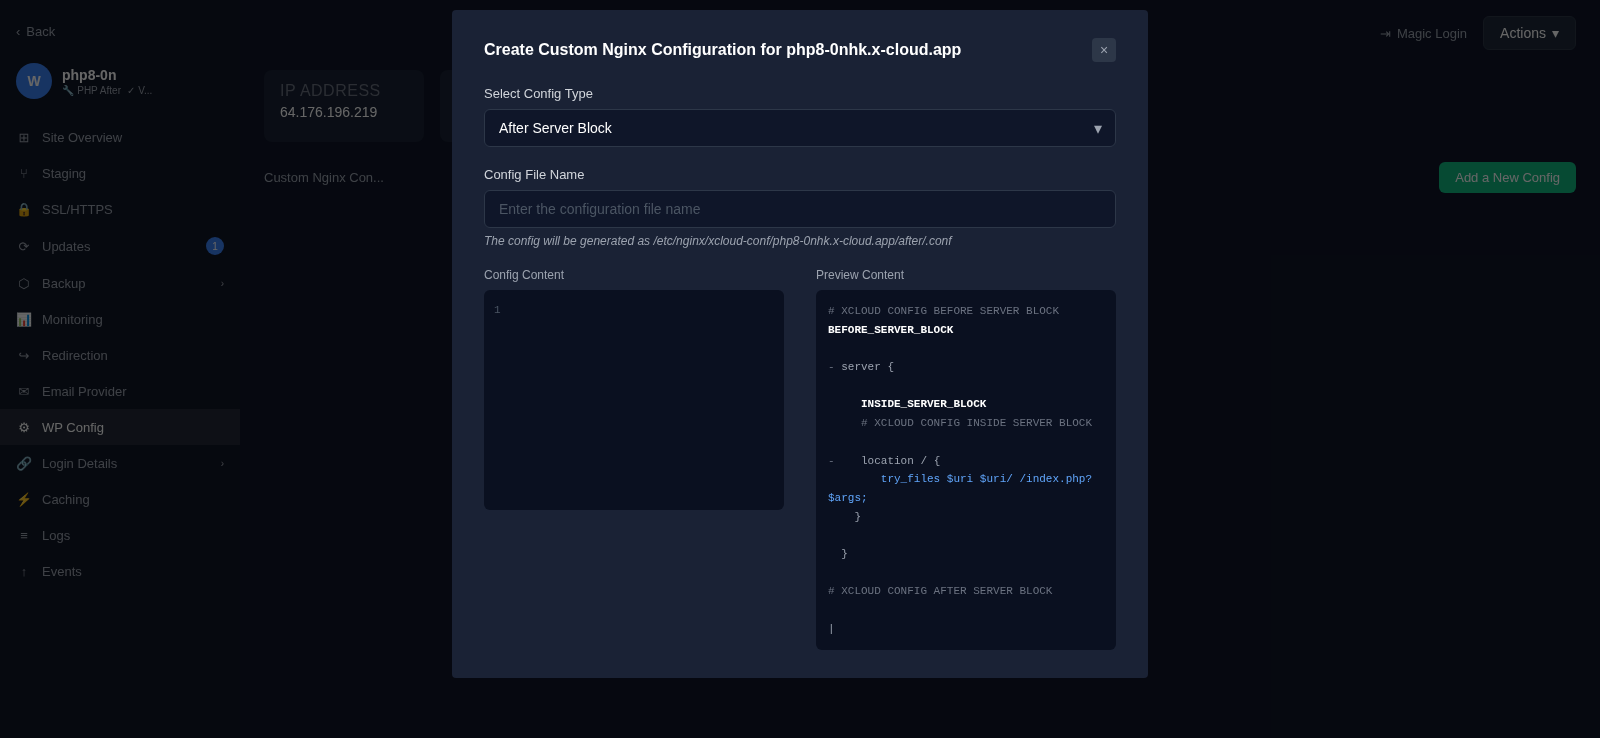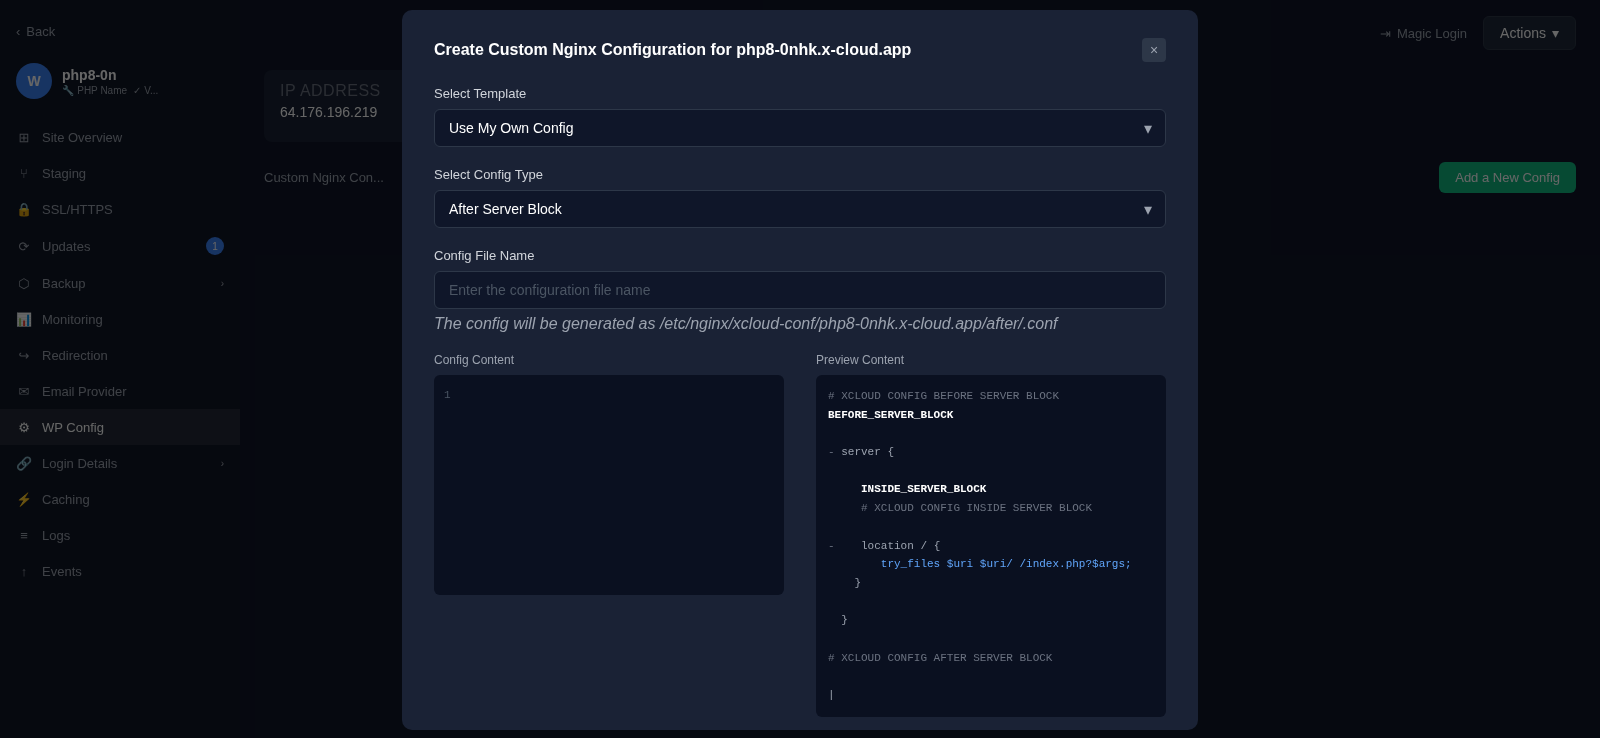--- a/index.html
+++ b/index.html
@@ -194,22 +194,22 @@
       display: flex;
       align-items: flex-start;
       justify-content: center;
       padding-top: 10px;
       z-index: 100;
     }
 
     
     .modal {
       background: #1a2235;
-      border-radius: 10px;
-      width: 796px;
+      border-radius: 4px;
+      width: 696px;
       max-height: 720px;
       overflow-y: auto;
       position: relative;
       padding: 28px 32px;
     }
     .modal-header {
       display: flex;
       align-items: center;
       justify-content: space-between;
       margin-bottom: 24px;
@@ -270,21 +270,21 @@
       width: 100%;
       background: #0f1629;
       border: 1px solid #2d3748;
       border-radius: 6px;
       color: #9ca3af;
       font-size: 14px;
       padding: 10px 14px;
     }
     .form-input::placeholder { color: #4b5563; }
     .form-hint {
-      font-size: 16px;
+      font-size: 12px;
       color: #6b7280;
       margin-top: 6px;
     }
     .form-hint span {
       color: #9ca3af;
       font-style: italic;
     }
 
     .code-sections {
       display: grid;
@@ -345,21 +345,21 @@
       <span>‹</span>
       <span>Back</span>
     </div>
     <div class="sidebar-site-info">
       <div class="sidebar-wp-icon">
         <span>W</span>
       </div>
       <div>
         <div class="sidebar-site-name">php8-0n</div>
         <div class="sidebar-site-tags">
-          <span class="sidebar-tag">🔧 PHP Name</span>
+          <span class="sidebar-tag">🔧 PHP After</span>
           <span class="sidebar-tag">✓ V...</span>
         </div>
       </div>
     </div>
 
     <div class="sidebar-nav-item">
       <span class="nav-icon">⊞</span>
       <span>Site Overview</span>
     </div>
     <div class="sidebar-nav-item">
@@ -445,29 +445,20 @@
   </div>
 </div>
 
 <div class="overlay">
   <div class="modal">
     <div class="modal-header">
       <span class="modal-title">Create Custom Nginx Configuration for php8-0nhk.x-cloud.app</span>
       <button class="modal-close">×</button>
     </div>
 
-    <div class="form-section">
-      <label class="form-label">Select Template</label>
-      <div class="select-wrapper">
-        <select class="form-select">
-          <option>Use My Own Config</option>
-          <option>Default Template</option>
-        </select>
-      </div>
-    </div>
 
     <div class="form-section">
       <label class="form-label">Select Config Type</label>
       <div class="select-wrapper">
         <select class="form-select">
           <option>After Server Block</option>
           <option>Before Server Block</option>
           <option>Inside Server Block</option>
         </select>
       </div>

